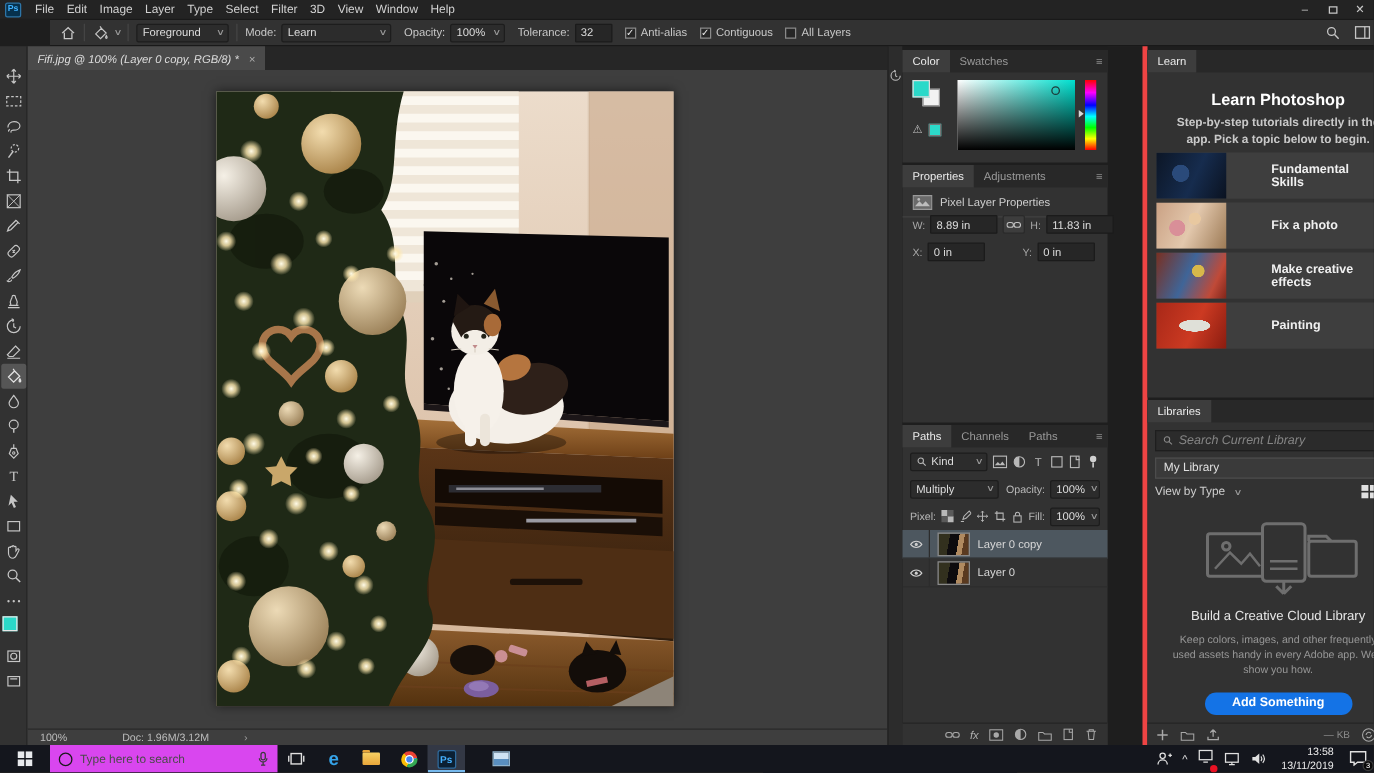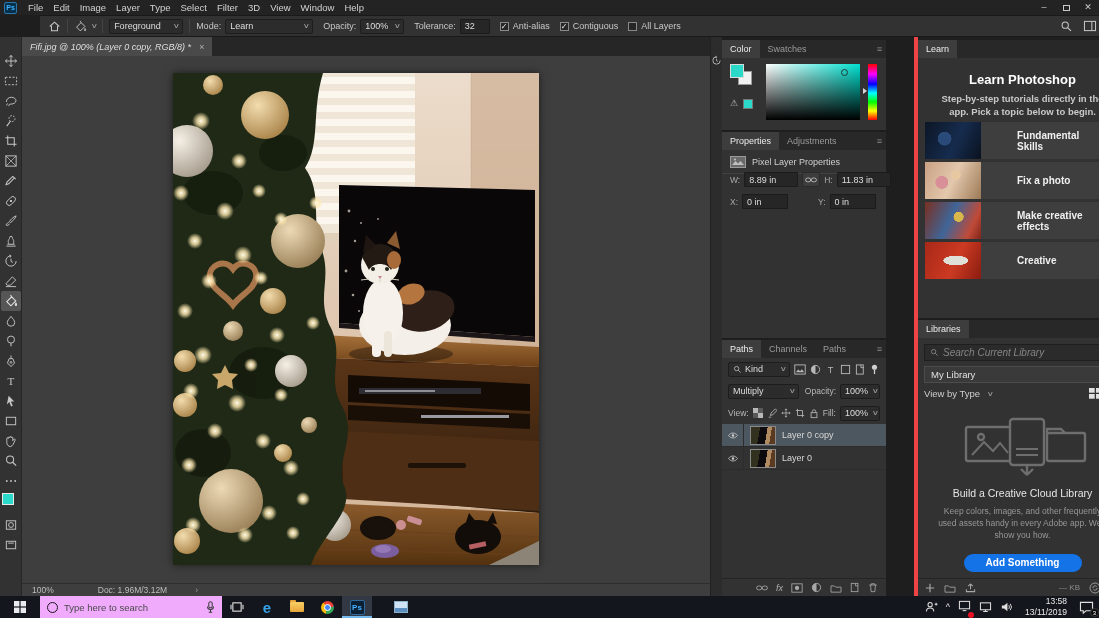--- a/index.html
+++ b/index.html
@@ -107,21 +107,21 @@
   #lib-body{margin:7px 18px 0;text-align:center;font-size:8.5px;line-height:1.4;color:#979797;}
   #lib-btn{display:block;margin:12px auto 0;width:118px;height:18px;border:none;border-radius:9px;background:#1473e6;color:#fff;font-size:10px;font-weight:bold;font-family:inherit;}
   #lib-link{display:block;margin-top:10px;text-align:center;font-size:8.5px;color:#9a9a9a;text-decoration:underline;}
   #lib-footer{position:absolute;left:0;right:0;bottom:0;height:18px;border-top:1px solid #252525;display:flex;align-items:center;gap:9px;padding:0 7px;background:#323232;}
   #lib-size{margin-left:auto;font-size:8px;color:#8d8d8d;}
 
   
   #taskbar{left:0;top:596px;width:1099px;height:22px;background:#14161d;display:flex;align-items:center;}
   .tb-slot{width:30px;height:22px;display:flex;align-items:center;justify-content:center;flex:none;}
   .tb-slot.active{background:#333845;box-shadow:inset 0 -2px 0 #76b9ed;}
-  #tb-search{width:182px;height:22px;background:#f0abfc;display:flex;align-items:center;padding:0 7px;gap:6px;flex:none;}
+  #tb-search{width:182px;height:22px;background:#d946ef;display:flex;align-items:center;padding:0 7px;gap:6px;flex:none;}
   #tb-search input{flex:1;border:none;outline:none;font-size:9.5px;color:#333;font-family:inherit;min-width:0;background:transparent;}
   #tb-search input::placeholder{color:#4a4a4a;}
   .cortana-ring{width:11px;height:11px;border:1.5px solid #1a1a1a;border-radius:50%;flex:none;}
   .edge-e{color:#35a3e8;font-weight:bold;font-size:15px;line-height:1;}
   .folder-ic{width:14px;height:10px;background:linear-gradient(#f7d064,#e8a63a);border-radius:1px;position:relative;}
   .folder-ic::before{content:"";position:absolute;left:0;top:-2px;width:6px;height:2px;background:#e8a63a;border-radius:1px 1px 0 0;}
   .chrome-ic{width:13px;height:13px;border-radius:50%;background:conic-gradient(from -40deg,#ea4335 0 33%,#4285f4 0 34%,#34a853 34% 66%,#fbbc05 66% 100%);position:relative;}
   .chrome-ic::after{content:"";position:absolute;inset:3px;border-radius:50%;background:#4285f4;border:1.5px solid #fff;}
   .ps-tile{width:15px;height:15px;background:#0b2033;border:1px solid #2f6b9e;border-radius:2px;color:#45b1ff;font-size:8px;font-weight:bold;display:flex;align-items:center;justify-content:center;}
   .photos-ic{width:14px;height:12px;background:linear-gradient(180deg,#cfe3f4 55%,#5a8fc0 55%);border:1px solid #8fb2cc;}
@@ -676,21 +676,21 @@
           <span>Multiply</span>
           <span class="chev">∨</span>
         </span>
         <span style="margin-left:2px">Opacity:</span>
         <span class="combo" style="width:40px">
           <span>100%</span>
           <span class="chev">∨</span>
         </span>
       </div>
       <div class="lrow">
-        <span>View:</span>
+        <span>Pixel:</span>
         <span class="icbtn">
             <svg width="10" height="10" viewBox="0 0 10 10">
               <rect x="0" y="0" width="5" height="5" fill="#b8b8b8"></rect>
               <rect x="5" y="5" width="5" height="5" fill="#b8b8b8"></rect>
               <rect x="5" y="0" width="5" height="5" fill="#5a5a5a"></rect>
               <rect x="0" y="5" width="5" height="5" fill="#5a5a5a"></rect>
             </svg>
           </span>
         <span class="icbtn">
             <svg width="10" height="10" viewBox="0 0 12 12">
@@ -798,21 +798,21 @@
         <span class="lbl">Fix a photo</span>
         <span class="chv">›</span>
       </div>
       <div class="lcard" style="top:162px">
         <span class="lthumb2 th-fx"></span>
         <span class="lbl">Make creative effects</span>
         <span class="chv">›</span>
       </div>
       <div class="lcard" style="top:202px">
         <span class="lthumb2 th-paint"></span>
-        <span class="lbl">Creative</span>
+        <span class="lbl">Painting</span>
         <span class="chv">›</span>
       </div>
     </div>
 
     <div class="panel" style="top:283px;height:276px;">
       <div class="ptabs">
         <span class="ptab on">Libraries</span>
         <span class="pmenu">≡</span>
       </div>
       <div class="lib-search">

